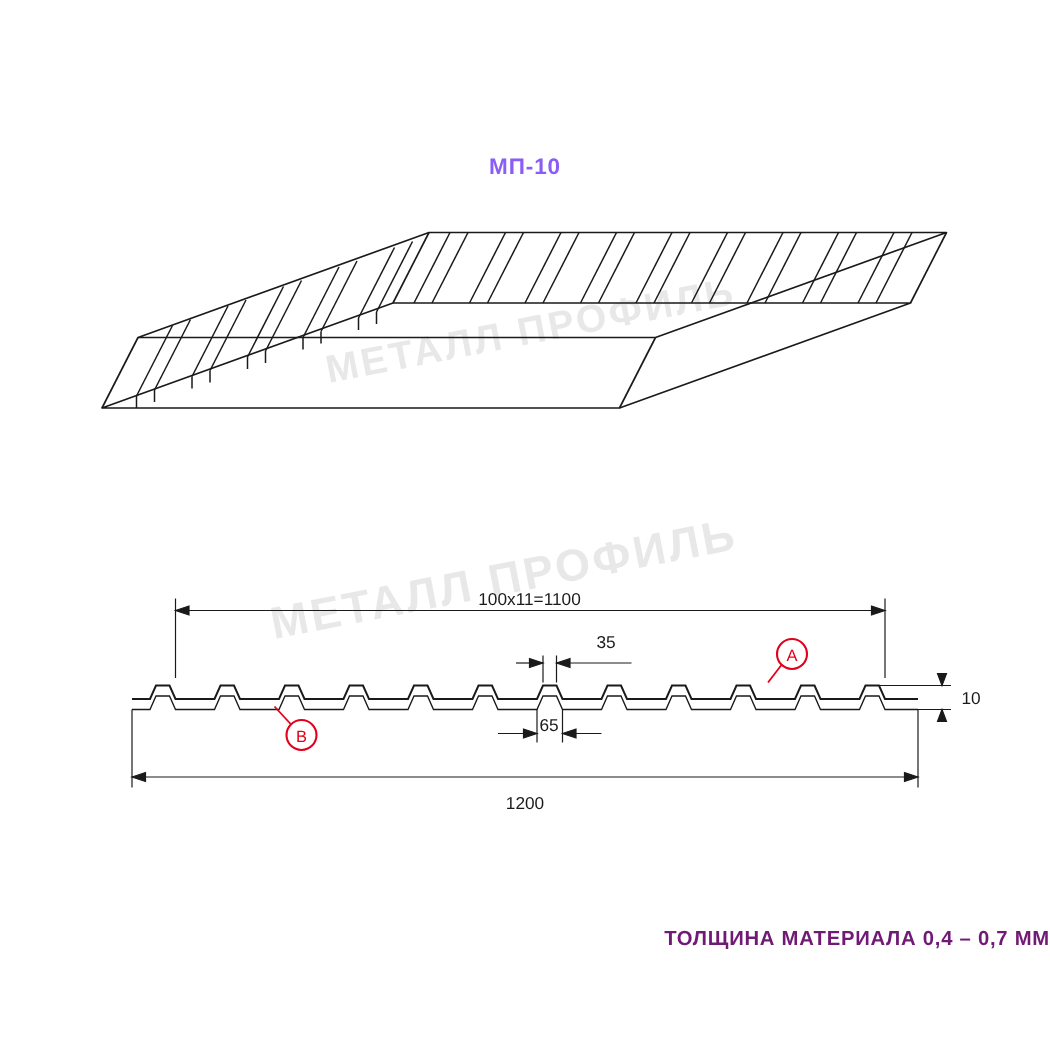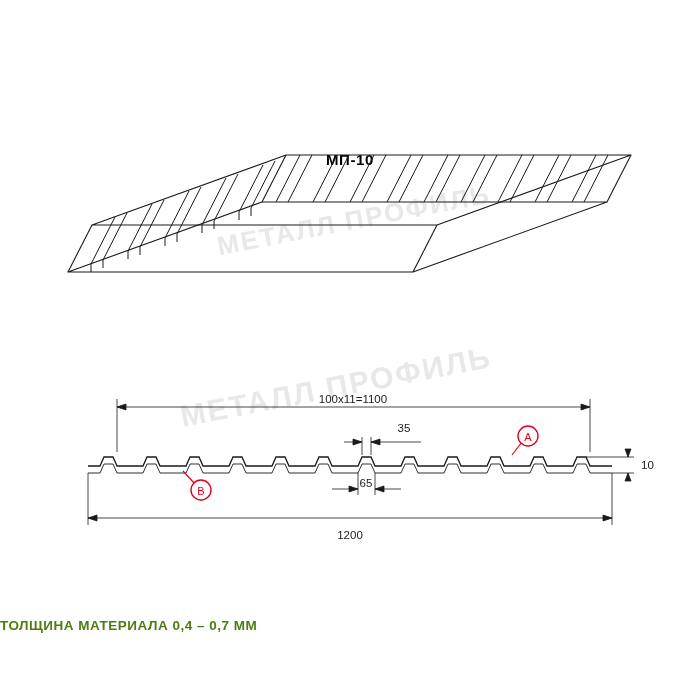--- a/index.html
+++ b/index.html
@@ -33,33 +33,32 @@
   }
   .subtitle {
     position: absolute;
     top: 103px;
     left: 0;
     width: 700px;
     text-align: center;
     font-size: 15px;
     font-weight: bold;
     letter-spacing: 0.6px;
-    color: #000000;
-    margin-top: 48px;
+    color: #8b5cf6;
   }
   .footnote {
     position: absolute;
     top: 618px;
     left: 0;
     width: 700px;
-    text-align: left;
+    text-align: right;
     font-size: 13.5px;
     font-weight: bold;
     letter-spacing: 0.5px;
-    color: #4d7c0f;
+    color: #701a75;
   }
   svg.art {
     position: absolute;
     left: 0;
     top: 0;
   }
   .wm {
     position: absolute;
     pointer-events: none;
     color: #e8e8e8;

